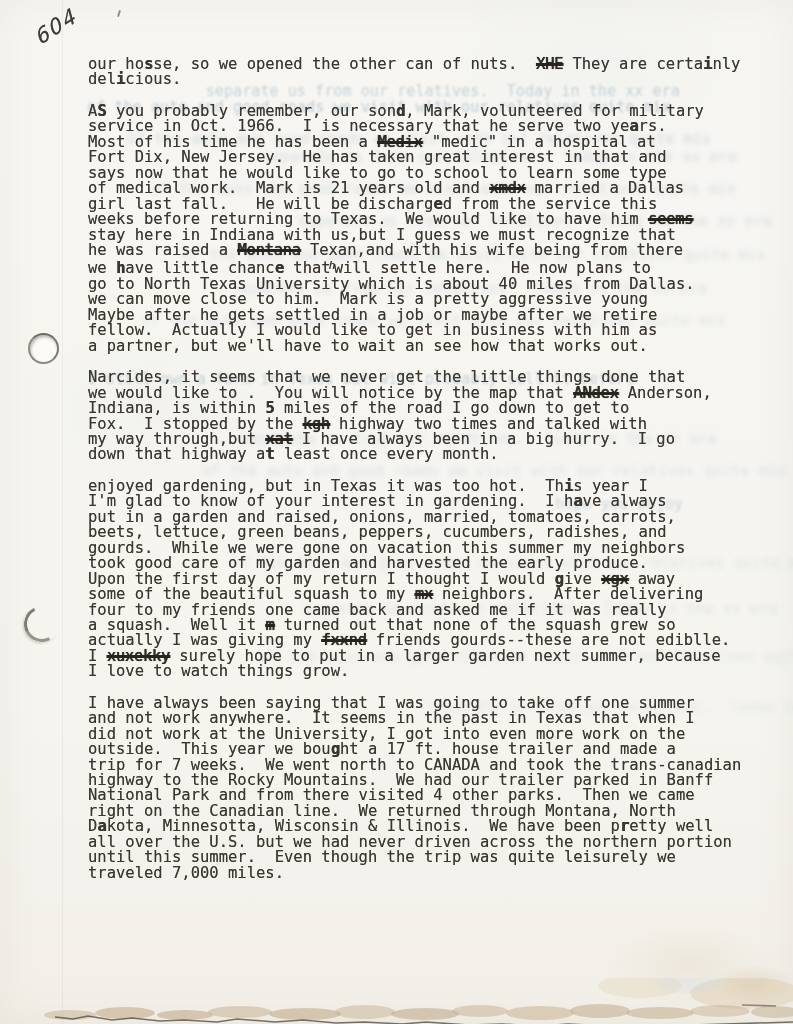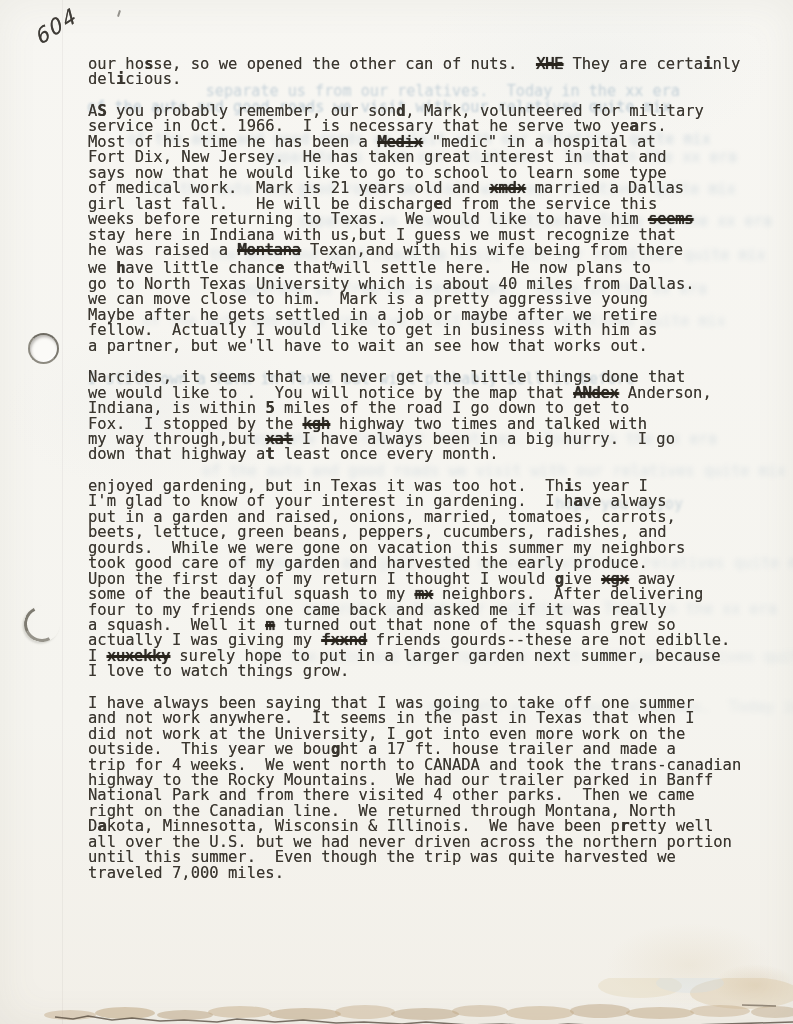--- a/index.html
+++ b/index.html
@@ -162,27 +162,27 @@
         <div class="line">a squash.  Well it <span class="xout">m</span> turned out that none of the squash grew so</div>
         <div class="line">actually I was giving my <span class="xout">fxxnd</span> friends gourds--these are not ediblle.</div>
         <div class="line">I <span class="xout">xuxekky</span> surely hope to put in a larger garden next summer, because</div>
         <div class="line">I love to watch things grow.</div>
       </div>
       <div class="para">
         <div class="line">I have always been saying that I was going to take off one summer</div>
         <div class="line">and not work anywhere.  It seems in the past in Texas that when I</div>
         <div class="line">did not work at the University, I got into even more work on the</div>
         <div class="line">outside.  This year we bou<span class="otype">g</span>ht a 17 ft. house trailer and made a</div>
-        <div class="line">trip for 4 weeks.  We went north to CANADA and took the trans-canadian</div>
+        <div class="line">trip for 7 weeks.  We went north to CANADA and took the trans-canadian</div>
         <div class="line">highway to the Rocky Mountains.  We had our trailer parked in Banff</div>
         <div class="line">National Park and from there visited 4 other parks.  Then we came</div>
         <div class="line">right on the Canadian line.  We returned through Montana, North</div>
         <div class="line">D<span class="otype">a</span>kota, Minnesotta, Wisconsin &amp; Illinois.  We have been p<span class="otype">r</span>etty well</div>
         <div class="line">all over the U.S. but we had never driven across the northern portion</div>
-        <div class="line">until this summer.  Even though the trip was quite harvested we</div>
+        <div class="line">until this summer.  Even though the trip was quite leisurely we</div>
         <div class="line">traveled 7,000 miles.</div>
       </div>
     </div>
 
   <div id="holes">
       <div class="hole full" style="left: 28px; top: 333px;"></div>
       <div class="hole partial" style="left: 24px; top: 606px;"></div>
     </div>
 
   <svg class="torn" width="793" height="46" viewBox="0 0 793 46" xmlns="http://www.w3.org/2000/svg">

